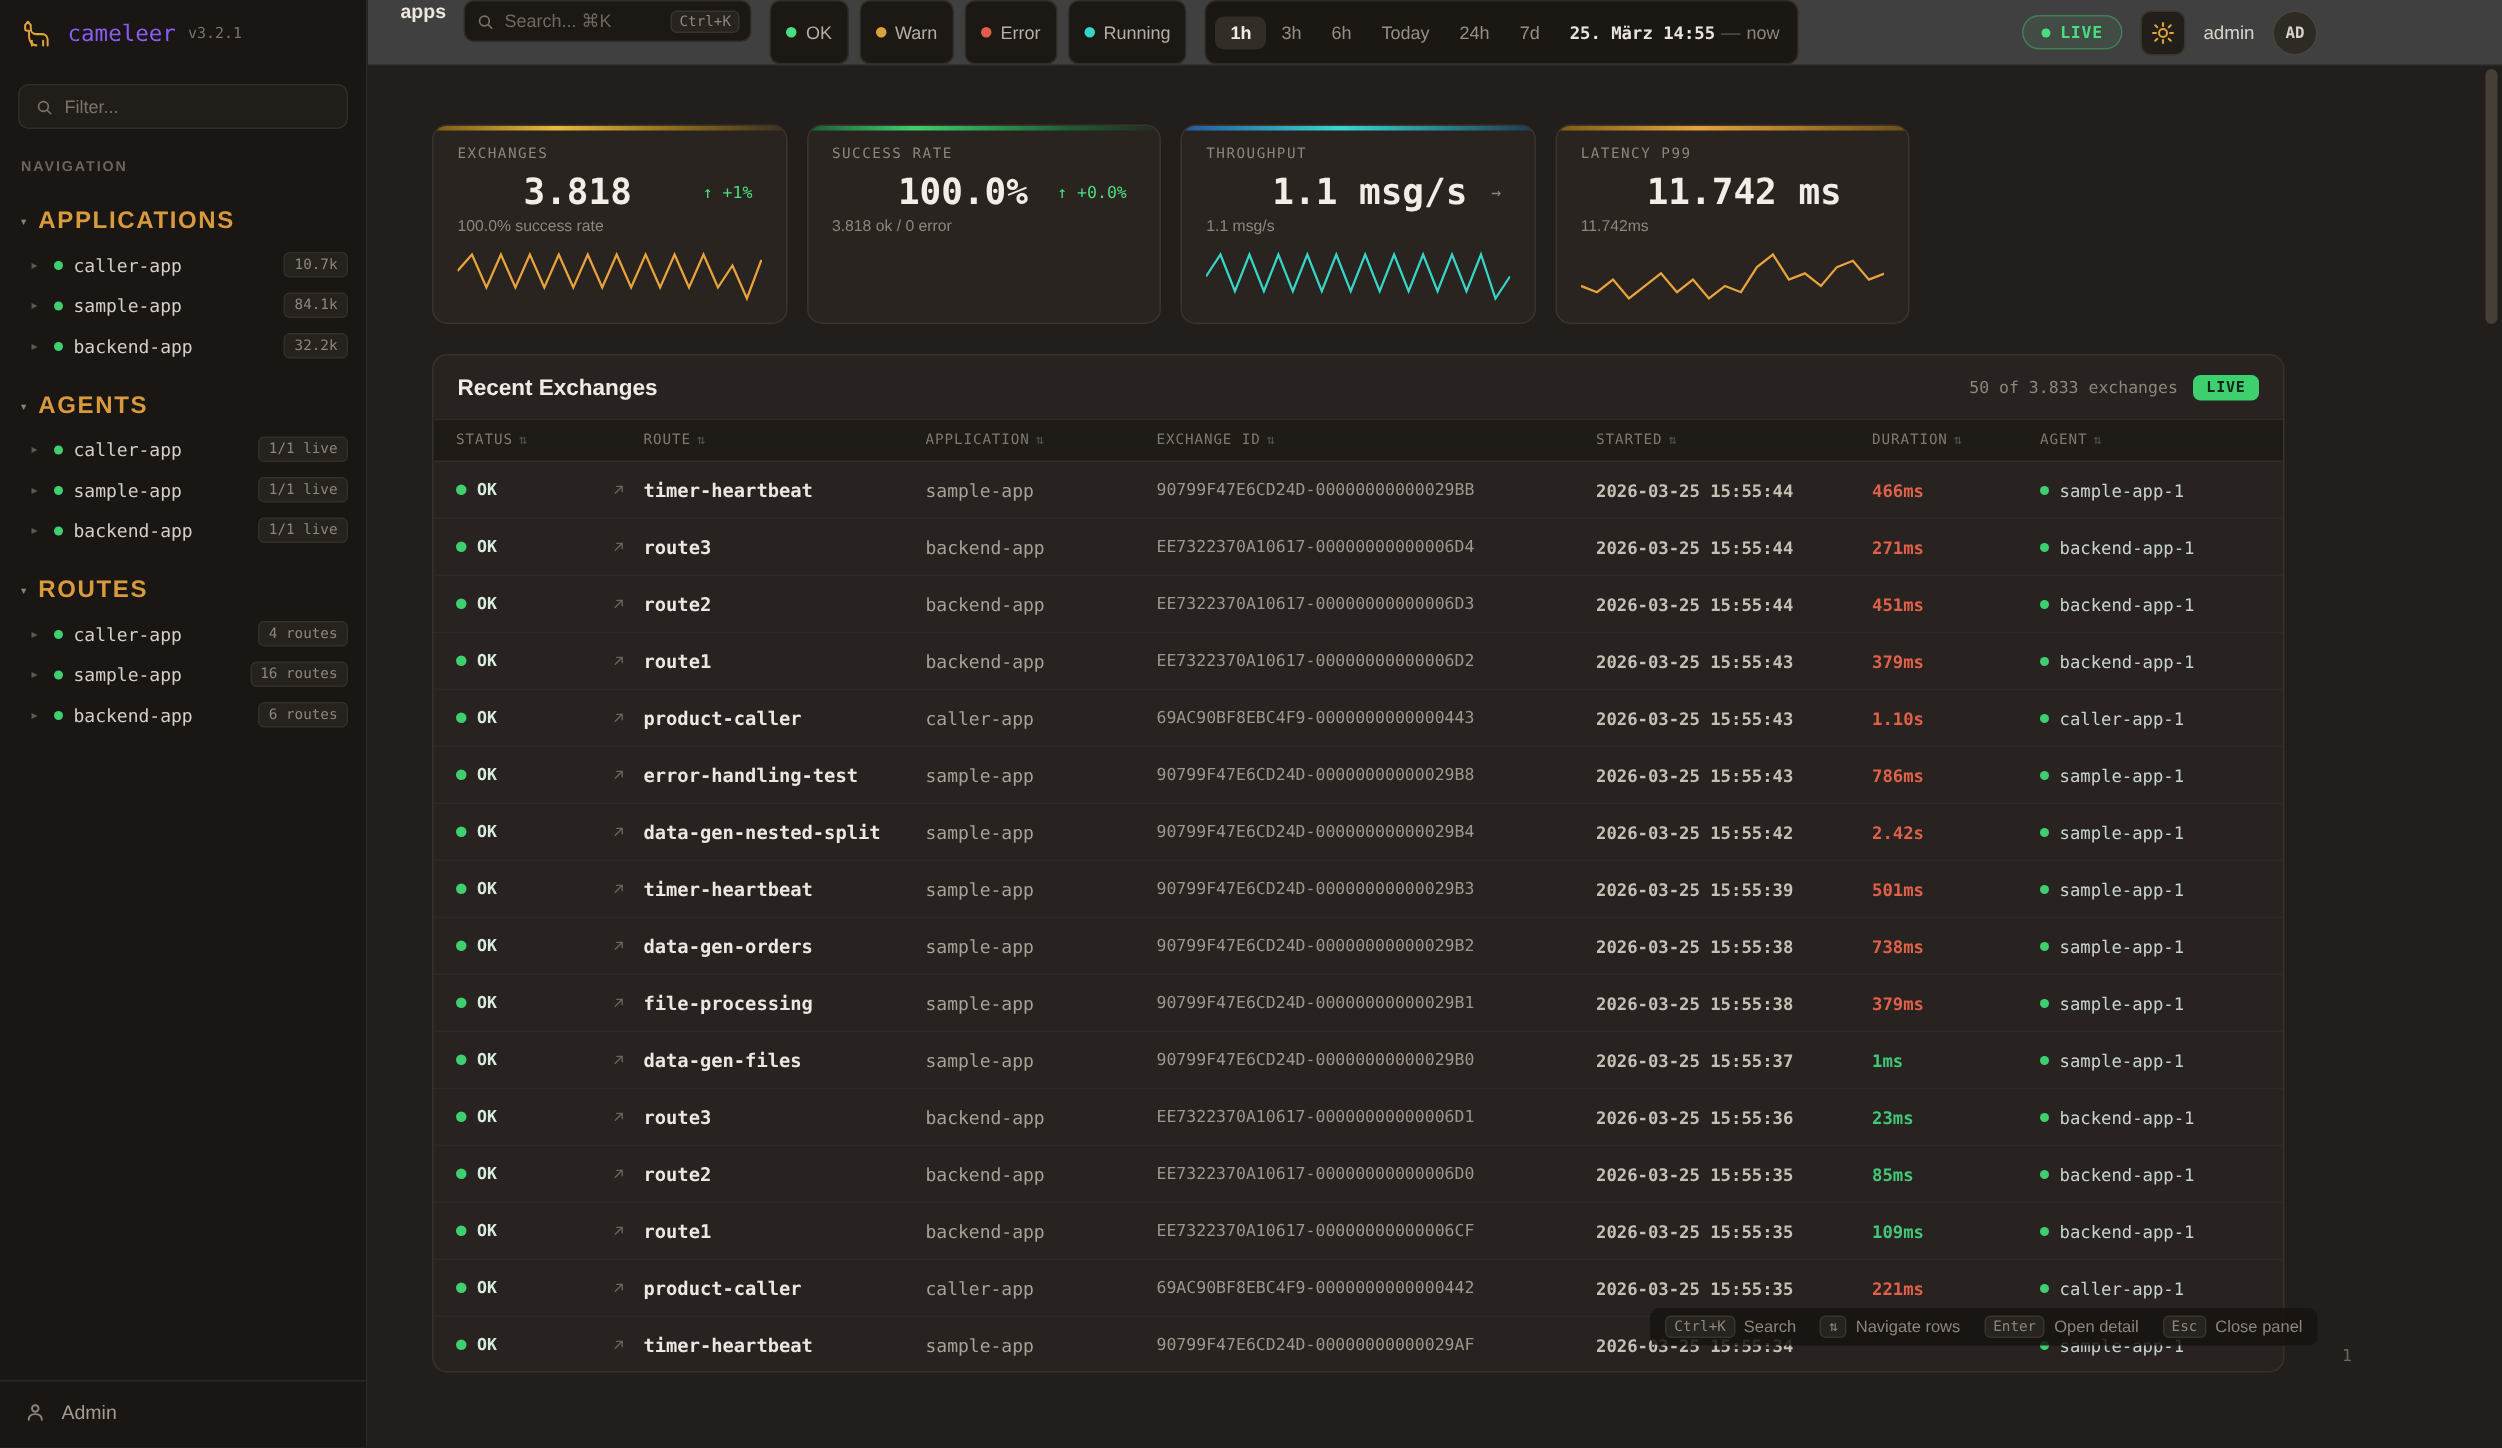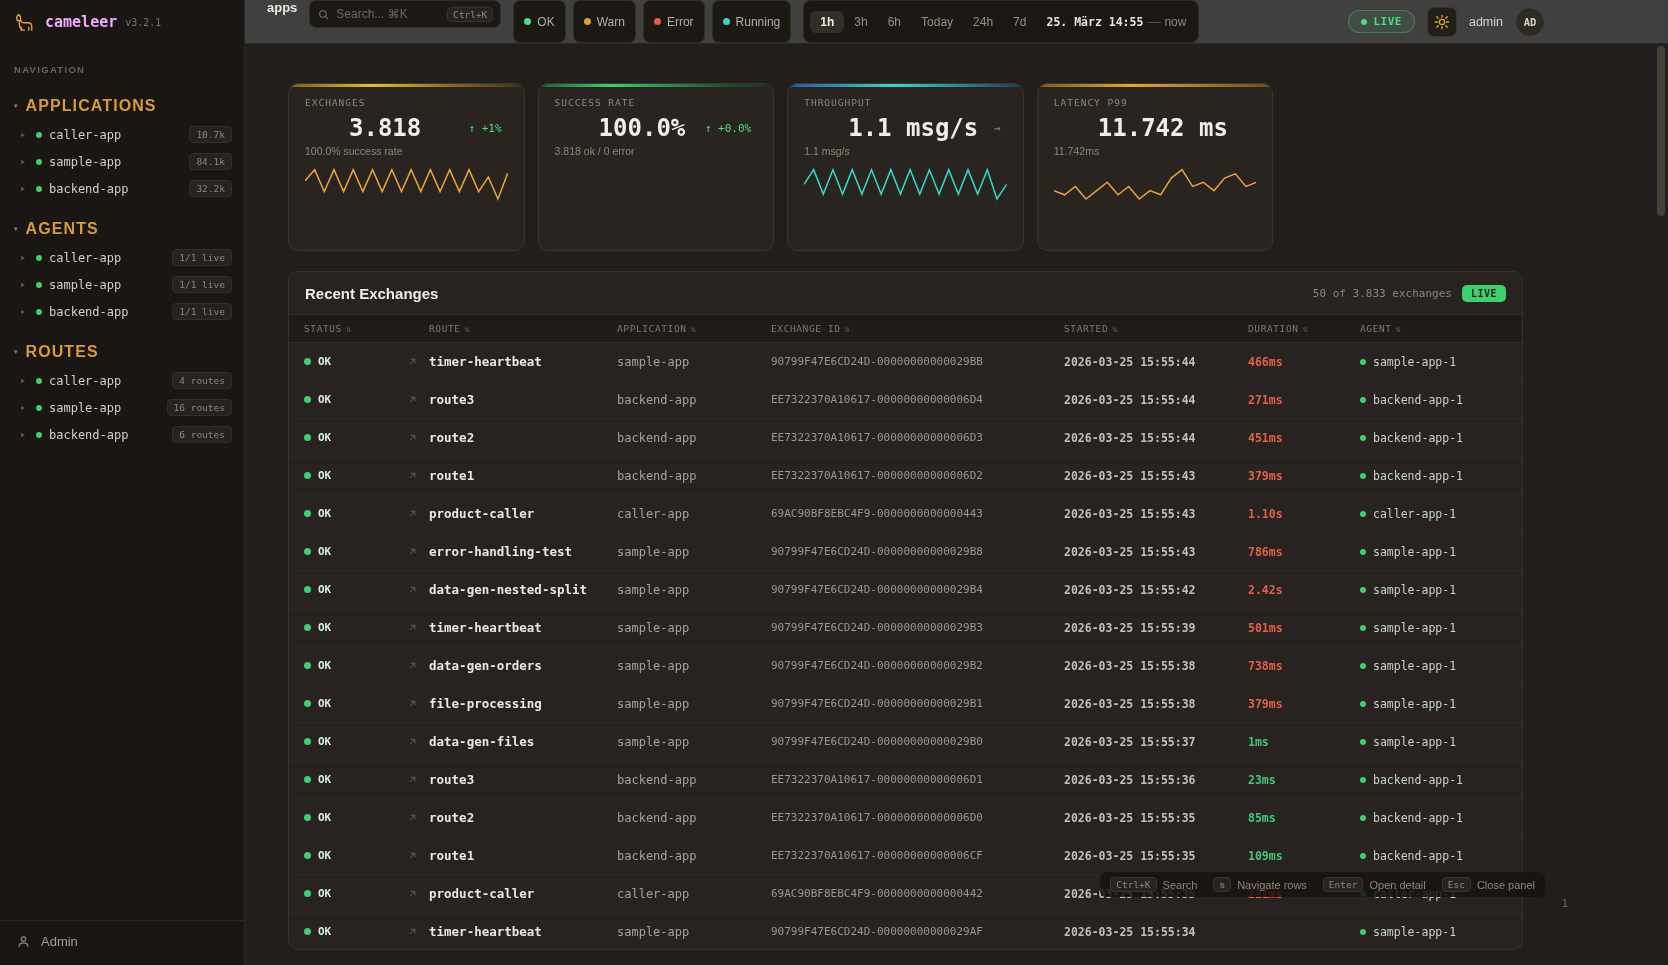--- a/index.html
+++ b/index.html
@@ -10,21 +10,21 @@
     position:relative; font-size:13px;
   }
 
   
   .sidebar {
     position:absolute; left:0; top:0; bottom:0; width:245px;
     background:#1a1613; border-right:1px solid #2b2722;
     display:flex; flex-direction:column; z-index:6;
   }
   .logo-row { height:44px; display:flex; align-items:center; gap:8px; padding:0 13px; }
-  .logo-name { font-family:"DejaVu Sans Mono", monospace; font-weight:bold; font-size:15px; color:#f0abfc; }
+  .logo-name { font-family:"DejaVu Sans Mono", monospace; font-weight:normal; font-size:15px; color:#8b5cf6; }
   .logo-ver { font-family:"DejaVu Sans Mono", monospace; font-size:10px; color:#7a736a; }
   .filter-box {
     margin:12px 12px 0; height:30px; background:#211d19; border:1px solid #322d26;
     border-radius:7px; display:flex; align-items:center; gap:7px; padding:0 10px; color:#7a736a;
   }
   .filter-box input {
     background:transparent; border:none; outline:none; width:100%;
     font-family:"Liberation Sans", sans-serif; font-size:12px; color:#d8d2ca;
   }
   .filter-box input::placeholder { color:#7a736a; }
@@ -85,21 +85,21 @@
     display:flex; align-items:center; justify-content:center; color:#e0a43c; cursor:pointer; }
   .user-name { font-size:12.5px; color:#d8d2ca; }
   .avatar { width:30px; height:30px; border-radius:50%; background:#2e2a24; border:1px solid #4a443c;
     display:flex; align-items:center; justify-content:center; font-size:10.5px; font-weight:bold;
     color:#d8d2ca; font-family:"DejaVu Sans Mono", monospace; cursor:pointer; }
 
   
   .main { position:absolute; left:245px; top:44px; right:0; bottom:0; padding:39px 145px 0 43px; }
   .cards { display:grid; grid-template-columns:repeat(5, 1fr); gap:13px; }
   .card { position:relative; background:#29241f; border:1px solid #3a342c; border-radius:10px;
-    padding:13px 16px 8px; height:168px; overflow:hidden; }
+    padding:13px 16px 8px; height:133px; overflow:hidden; }
   .card-bar { position:absolute; top:0; left:0; right:0; height:3px; }
   .card-label { font-family:"DejaVu Sans Mono", monospace; font-size:9.5px; letter-spacing:1px; color:#8d867c; }
   .card-valrow { display:flex; align-items:center; justify-content:space-between; margin-top:6px; }
   .card-value { font-family:"DejaVu Sans Mono", monospace; font-size:24px; font-weight:bold; color:#f2ede7;margin-left:44px; }
   .card-delta { font-family:"DejaVu Sans Mono", monospace; font-size:11px; margin-right:6px; }
   .card-delta.up { color:#4ade80; }
   .card-delta.flat { color:#8d867c; }
   .card-sub { font-size:10.5px; color:#8d867c; margin-top:3px; }
   .card-spark { width:100%; height:40px; margin-top:6px; display:block; }
 
@@ -153,20 +153,27 @@
 <aside class="sidebar">
   <div class="logo-row">
     <svg class="icon" width="24" height="24" viewBox="0 0 32 32" fill="none" stroke="#e0a43c" stroke-width="1.8" stroke-linecap="round" stroke-linejoin="round">
       <path d="M25 27v-5c0-3-2-5-5-5h-5c-3 0-5-2-5-5V9l-2.5-3L5 9v3c0 1.2 1 2 2 2h1.5v5c0 4 2.5 8 6.5 8"></path>
       <path d="M11 27v-4M21 27v-4"></path>
     </svg>
     <span class="logo-name">cameleer</span>
     <span class="logo-ver">v3.2.1</span>
   </div>
 
+  <div class="filter-box">
+    <svg class="icon" width="13" height="13" viewBox="0 0 24 24" fill="none" stroke="currentColor" stroke-width="2" stroke-linecap="round">
+      <circle cx="11" cy="11" r="6"></circle>
+        <path d="M15.5 15.5L20 20"></path>
+    </svg>
+    <input placeholder="Filter..." style="">
+  </div>
 
   <div class="nav-label">NAVIGATION</div>
 
   <div class="section">
     <div class="section-header">
       <span class="s-caret">▾</span>
       <span class="s-title">APPLICATIONS</span>
     </div>
     <div>
 

